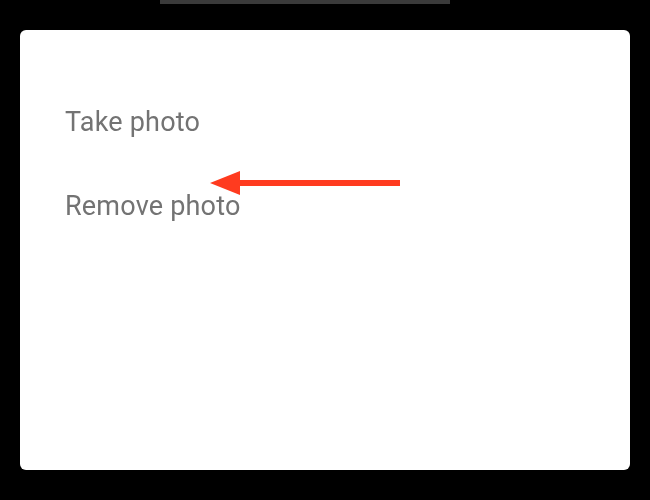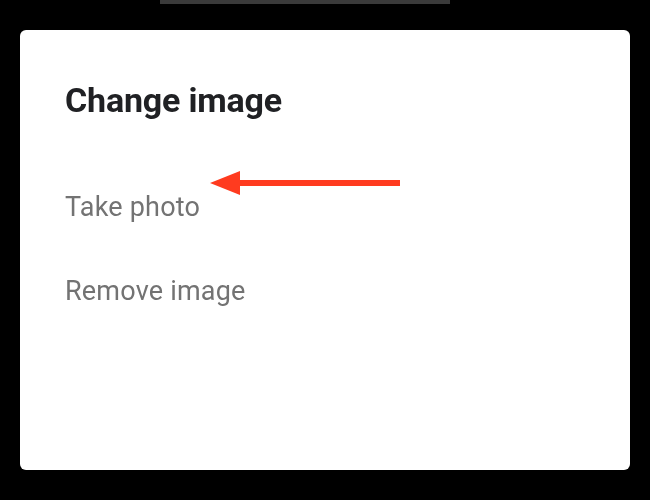--- a/index.html
+++ b/index.html
@@ -54,28 +54,27 @@
       left: 210px;
       pointer-events: none;
     }
   </style>
 </head>
 <body>
 
 <div class="top-bar"></div>
 
 <div class="dialog">
-  <div class="dialog-title">Change image</div>
 
   <div class="option">
     <span>Take photo</span>
   </div>
 
 
   <div class="option">
-    <span>Remove image</span>
+    <span>Remove photo</span>
   </div>
 </div>
 
 <svg class="arrow-annotation" width="200" height="40" viewBox="0 0 200 40">
   <line x1="190" y1="20" x2="25" y2="20" stroke="#ff3b1f" stroke-width="6"></line>
   <polygon points="0,20 30,8 30,32" fill="#ff3b1f"></polygon>
 </svg>
 
 </body></html>

